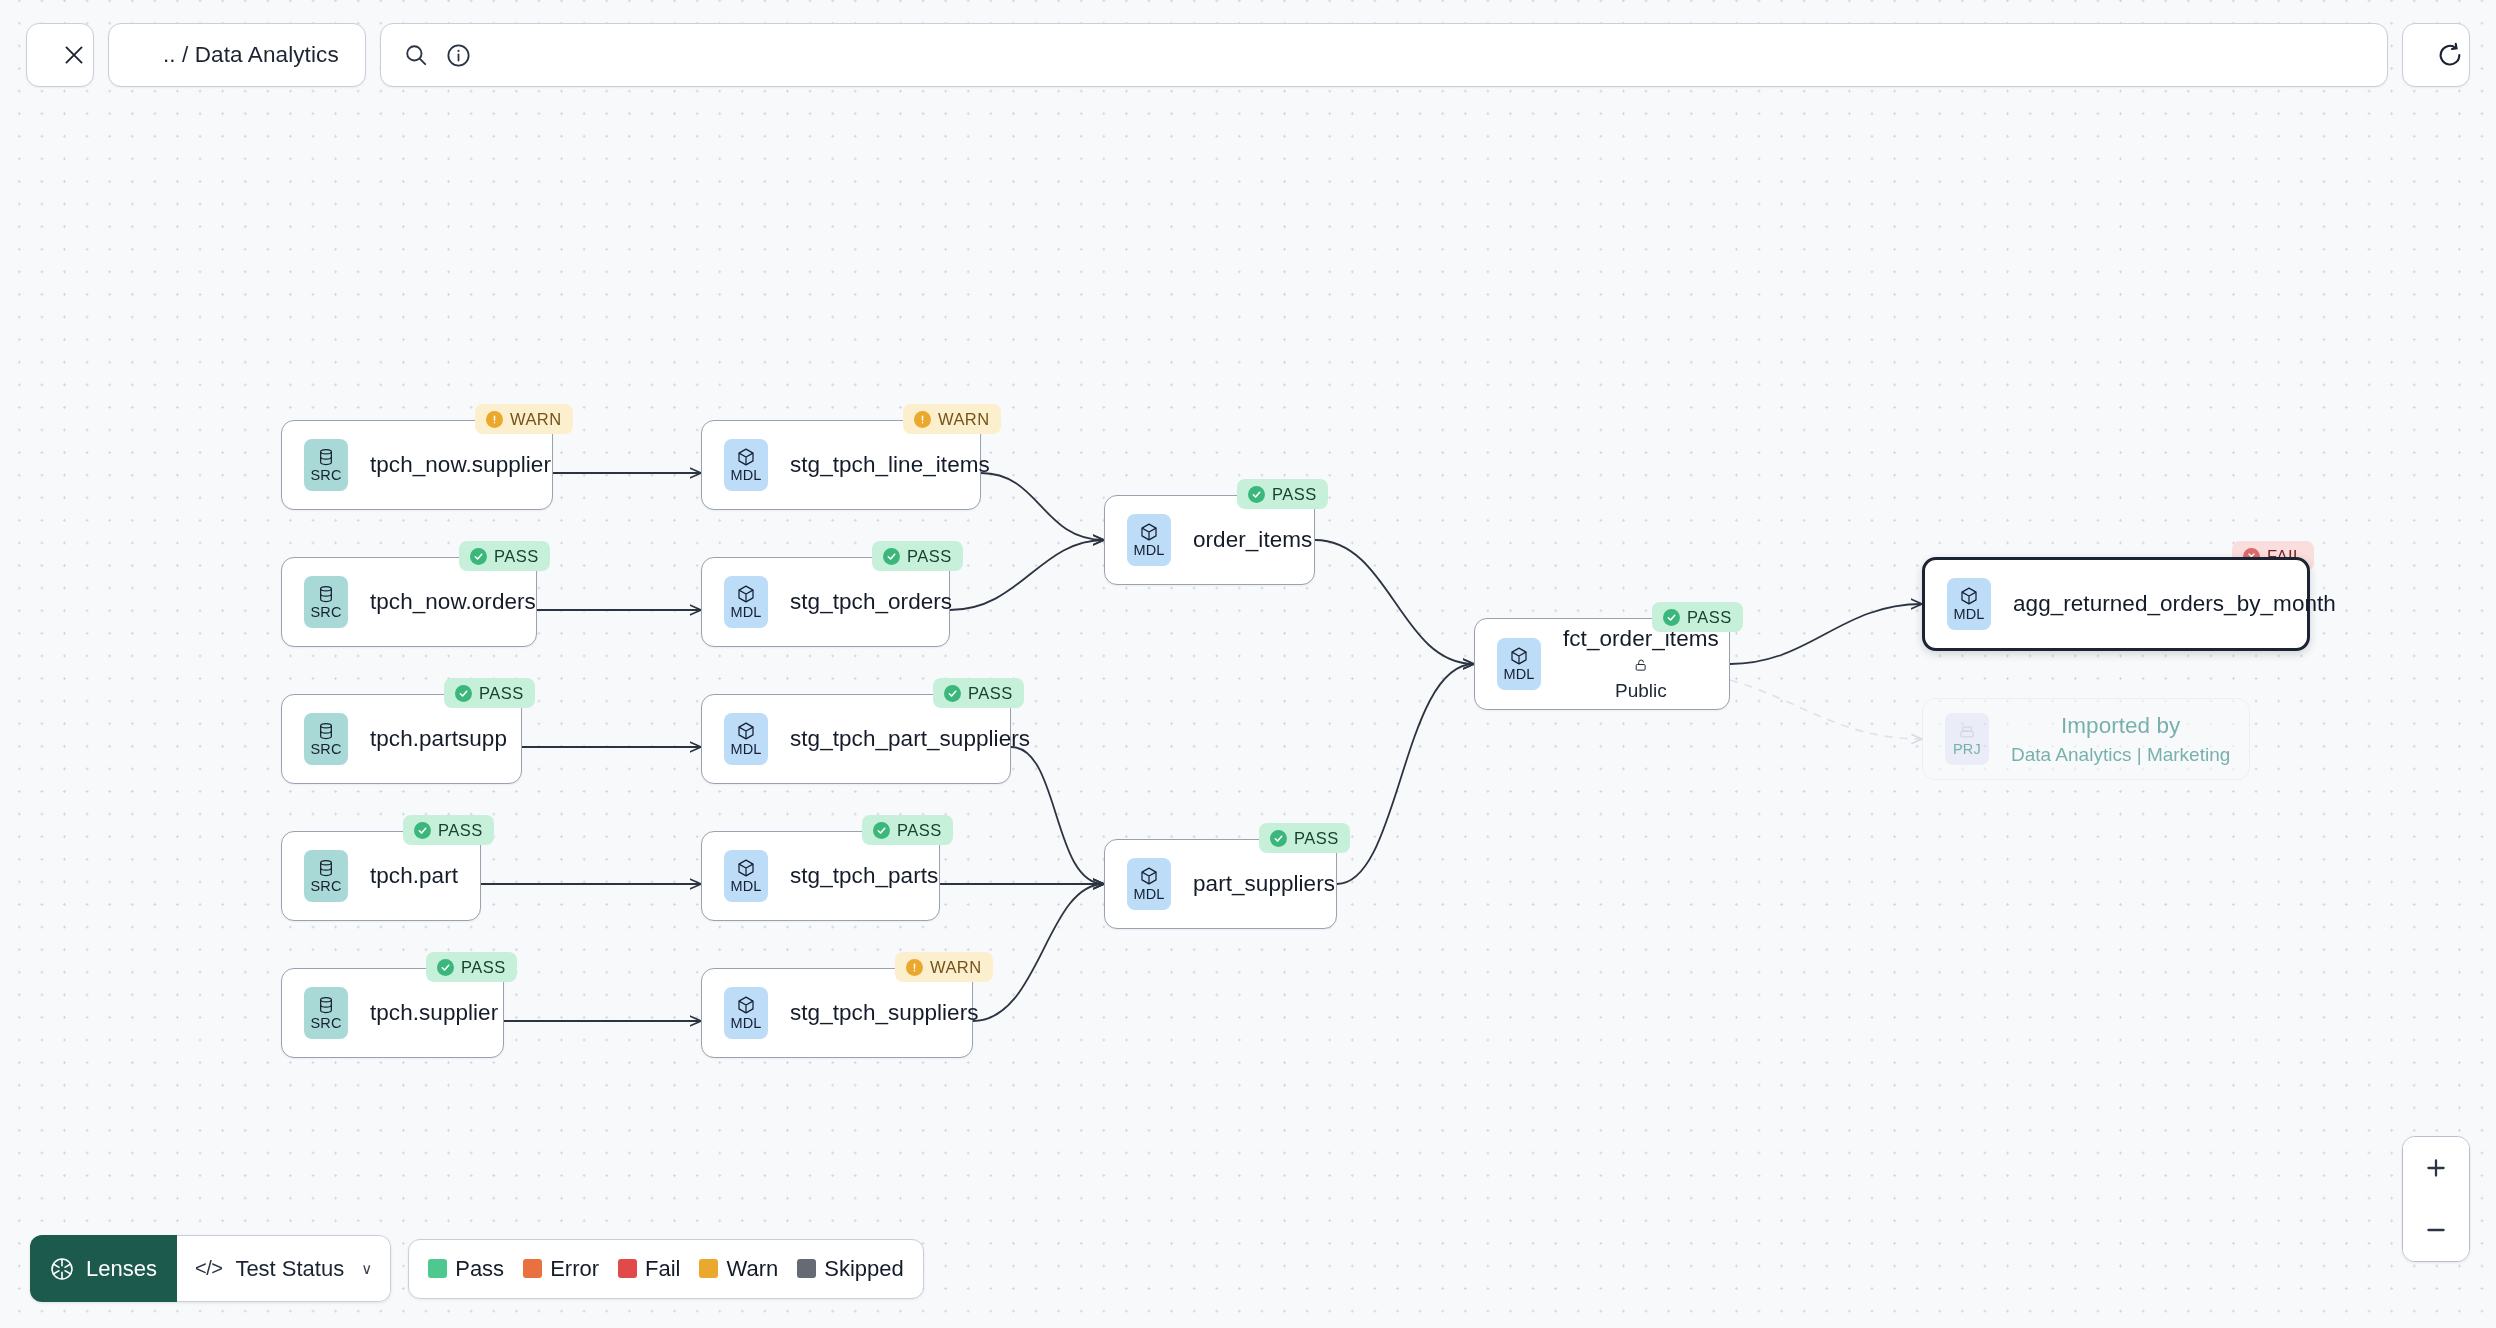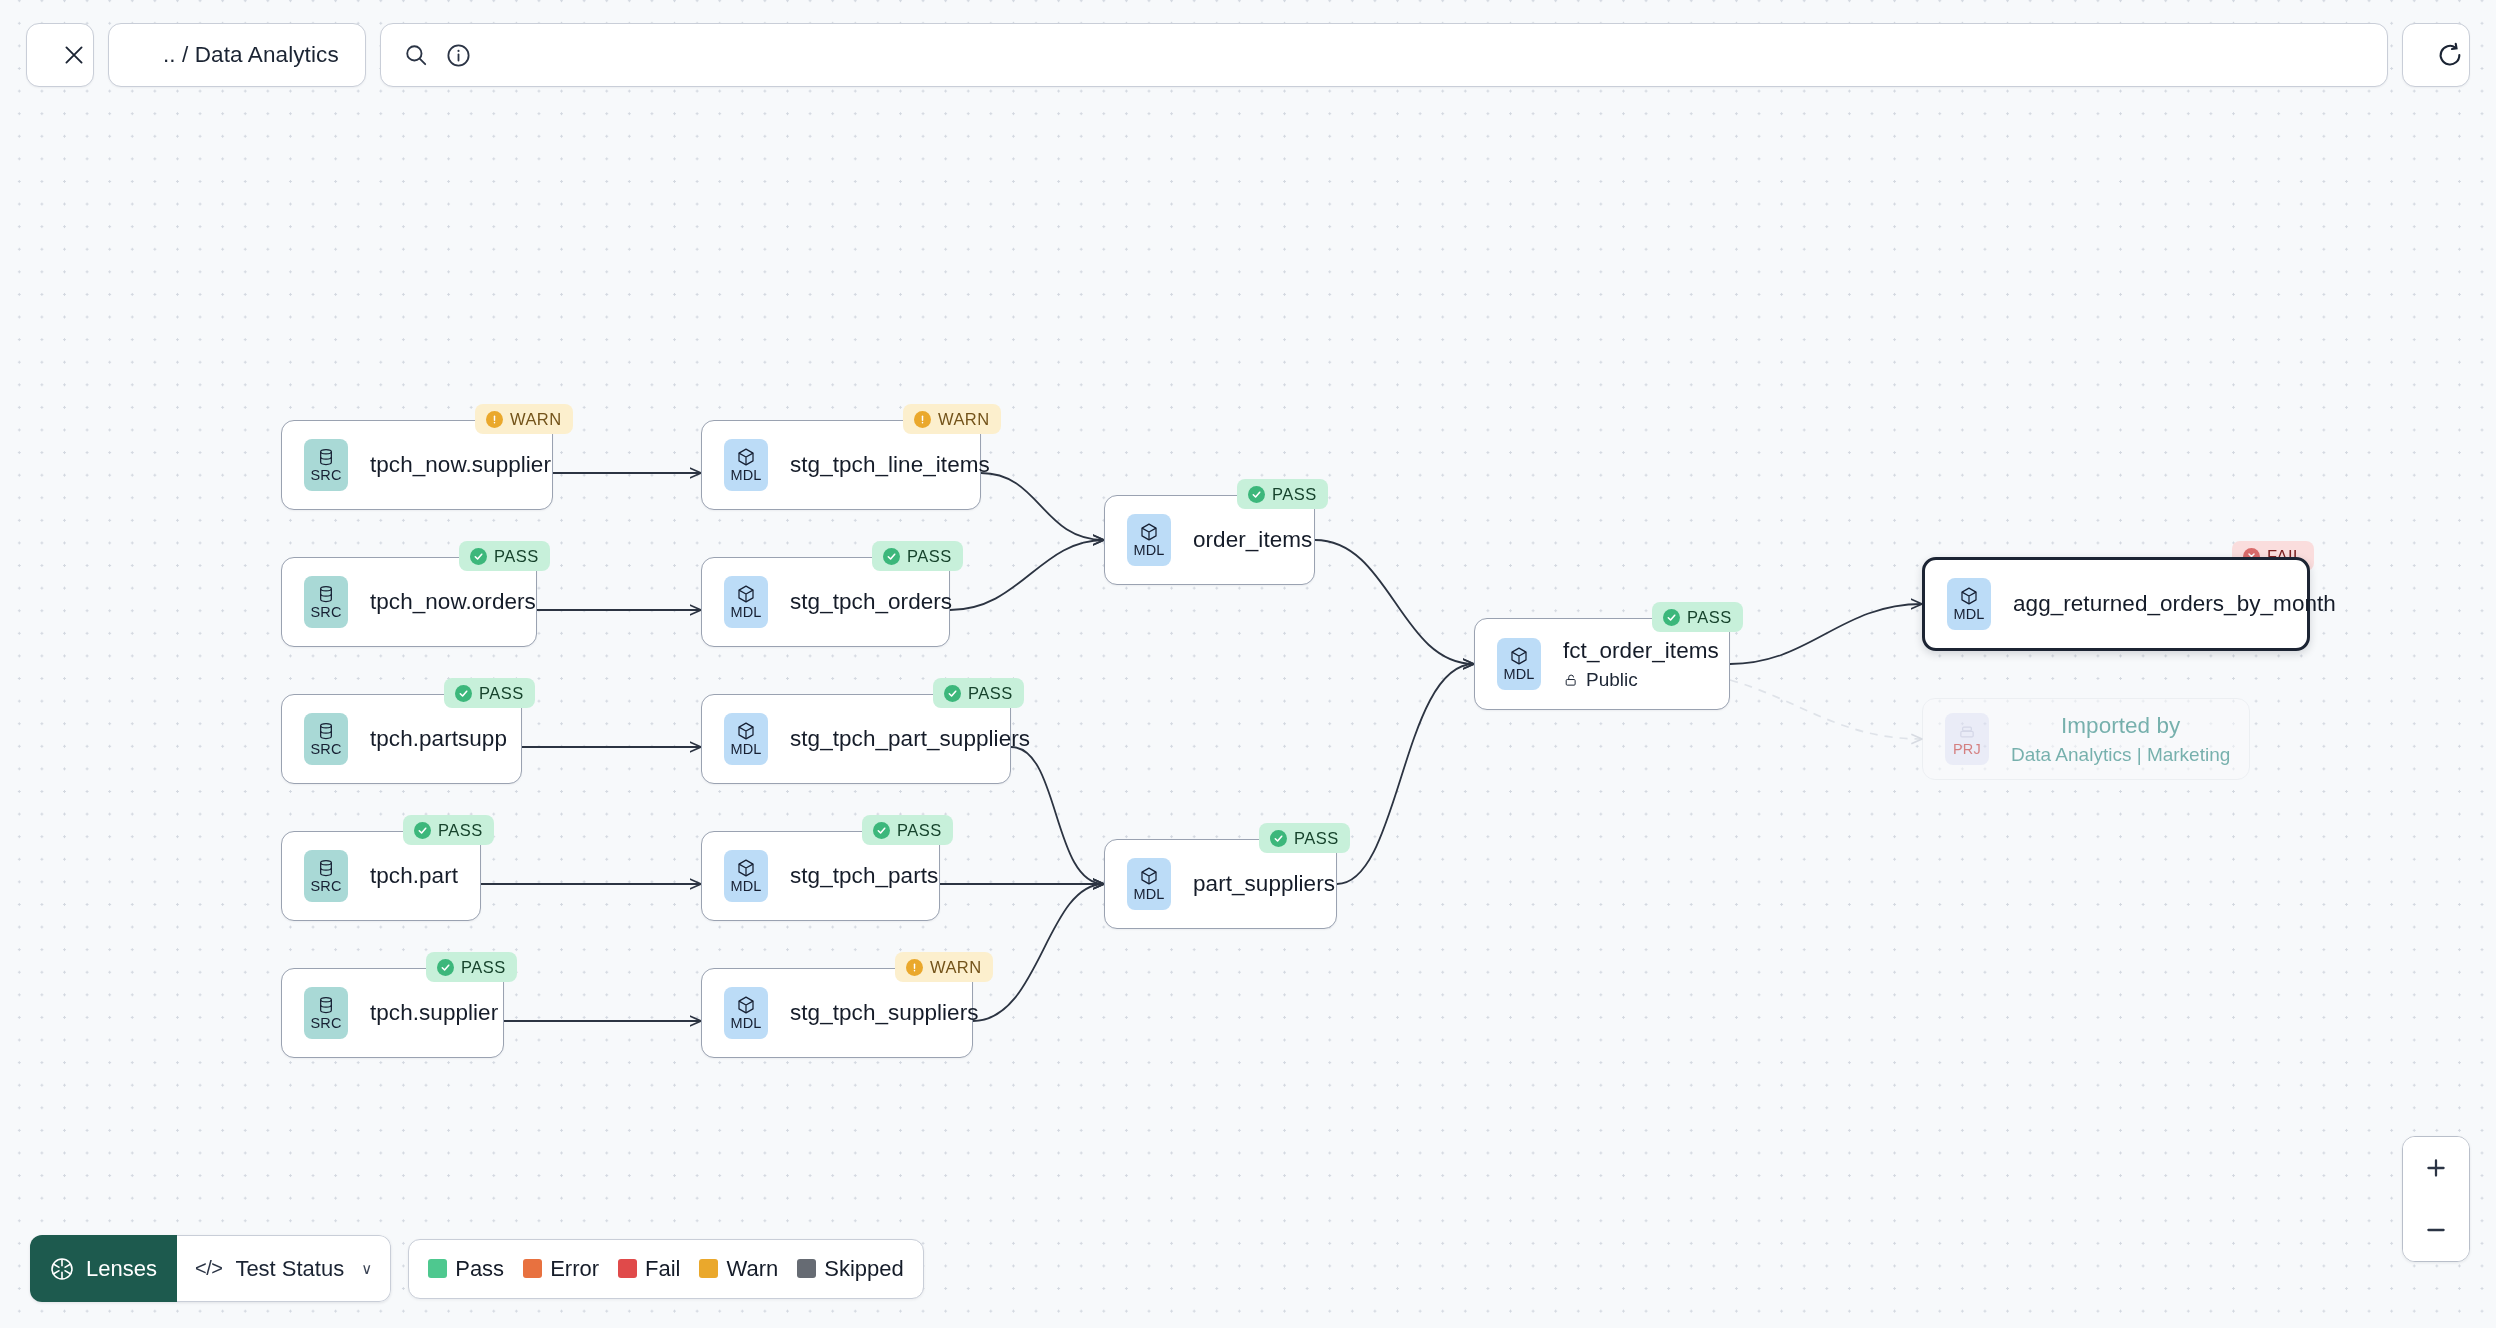--- a/index.html
+++ b/index.html
@@ -75,29 +75,30 @@
   .node-icon.prj { background: #e0e2f4; }
   .node-icon svg { width: 20px; height: 20px; display: block; }
   .node-icon .kind {
     font-size: 14.5px; color: #172033; letter-spacing: .2px; line-height: 1;
   }
   .node-text { margin-left: 22px; display: flex; flex-direction: column; gap: 5px; }
   .node-title { font-size: 22.5px; color: #151c29; white-space: nowrap; letter-spacing: .05px; }
   .node-sub {
     font-size: 19px; color: #1d2635; display: flex; align-items: center; gap: 7px;
     white-space: nowrap;
+    flex-direction: column;
   }
   .node-sub svg { width: 16px; height: 16px; }
 
   
   .node.ghost {
     border: 1.5px solid #e4e7ec; background: #f9fafc; box-shadow: none; opacity: .55; z-index: 8;
   }
   .node.ghost .node-title, .node.ghost .node-sub { color: #0f766e; text-align: center; }
-  .node.ghost .node-icon .kind { color: #b91c1c; }
+  .node.ghost .node-icon .kind { color: #0f766e; }
   .node.ghost .node-icon svg { opacity: .45; }
 
   
   .badge {
     position: absolute; display: flex; align-items: center; gap: 7px;
     height: 30px; padding: 0 11px; border-radius: 8px;
     font-size: 16.5px; letter-spacing: .45px; z-index: 12; white-space: nowrap;
   }
   .badge .dot { width: 17px; height: 17px; border-radius: 50%; display:flex; align-items:center; justify-content:center; flex:0 0 auto;}
   .badge .dot svg { width: 11px; height: 11px; }

